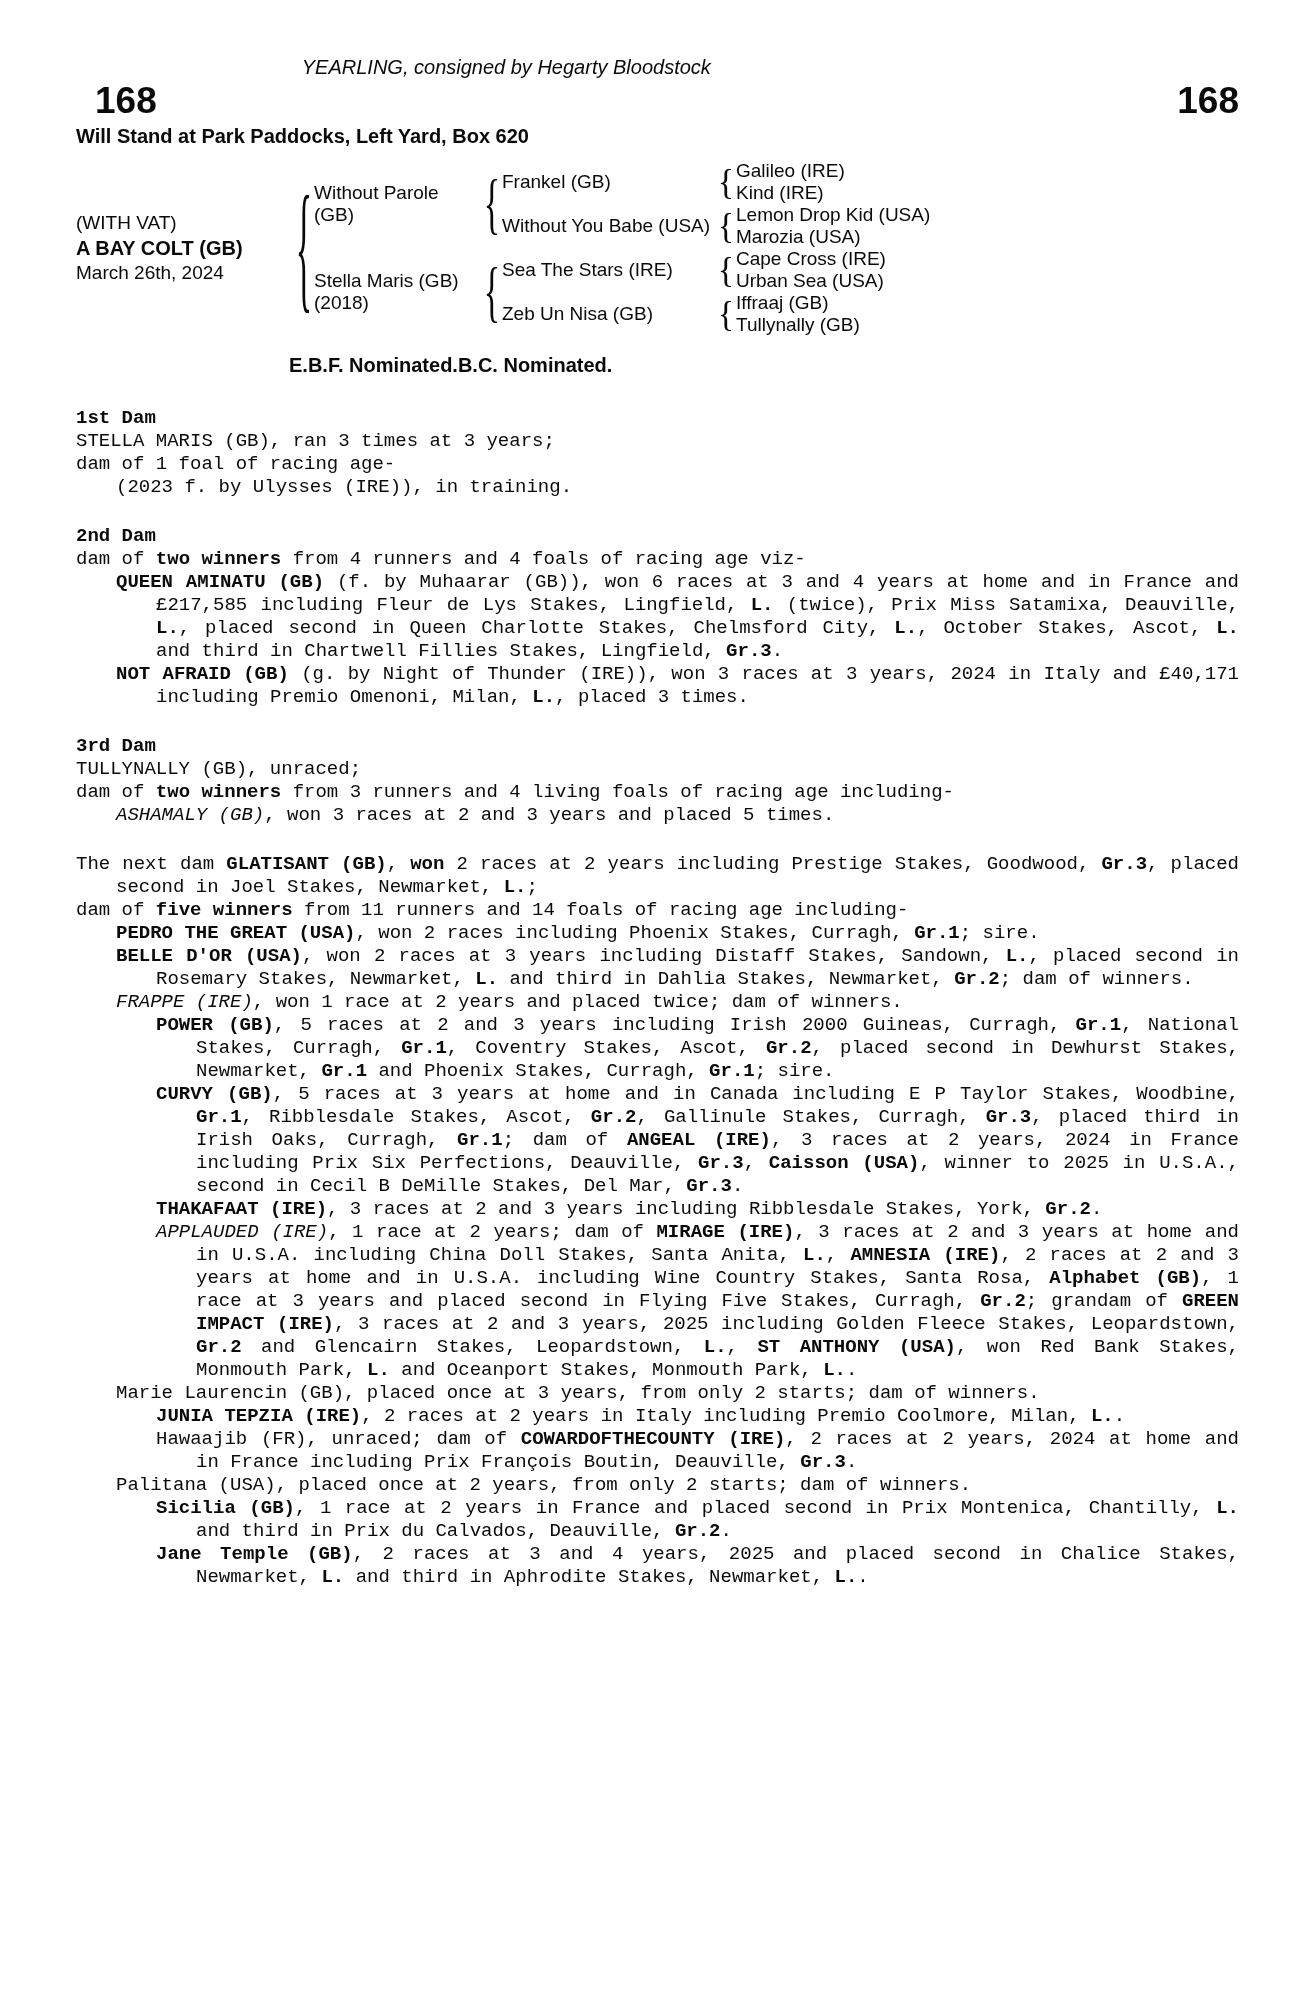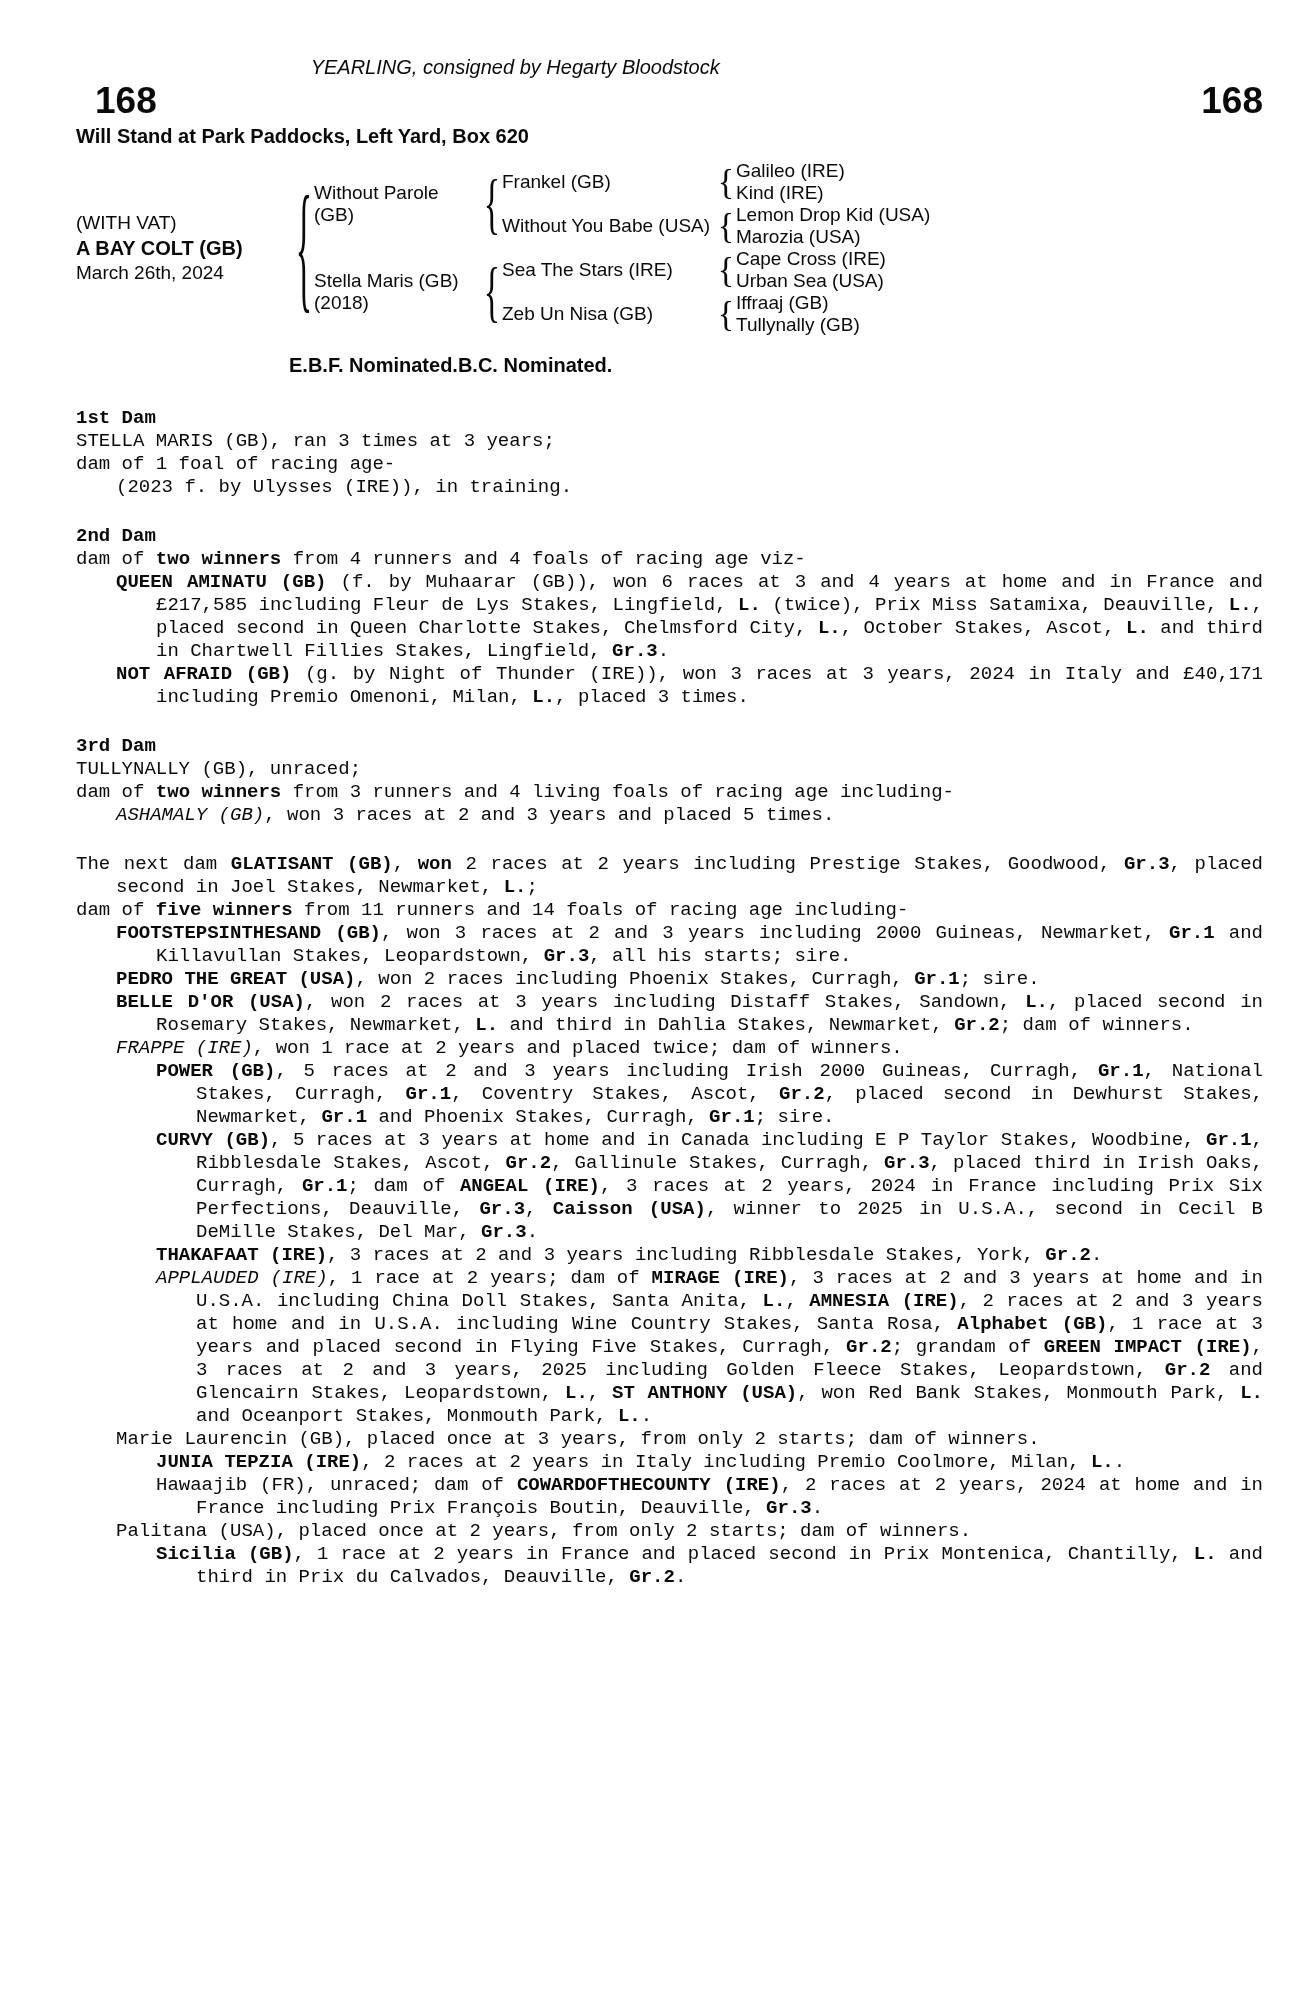--- a/index.html
+++ b/index.html
@@ -1,20 +1,20 @@
 <!DOCTYPE html>
 <html><head>
 <meta charset="utf-8">
 <style>
   html,body { margin:0; padding:0; background:#ffffff; }
   .page {
     box-sizing:border-box;
     width:1315px;
     min-height:2000px;
-    padding:56px 52px 40px 76px;
+    padding:56px 76px 40px 76px;
     background:#ffffff;
     color:#0a0a0a;
     font-family:"Liberation Sans", sans-serif;
     font-size:19px;
     line-height:23px;
   }
   .b { font-weight:bold; }
   .i { font-style:italic; }
 
   
@@ -181,29 +181,29 @@
       </div>
       <div class="section">
         <div class="sec-heading">3rd Dam</div>
         <p class="para indent-0"><span>TULLYNALLY (GB), unraced;</span></p>
         <p class="para indent-0"><span>dam of </span><span class="b">two winners</span><span> from 3 runners and 4 living foals of racing age including-</span></p>
         <p class="para indent-1"><span class="i">ASHAMALY (GB)</span><span>, won 3 races at 2 and 3 years and placed 5 times.</span></p>
       </div>
       <div class="section">
         <p class="para indent-0"><span>The next dam </span><span class="b">GLATISANT (GB)</span><span>, </span><span class="b">won</span><span> 2 races at 2 years including Prestige Stakes, Goodwood, </span><span class="b">Gr.3</span><span>, placed second in Joel Stakes, Newmarket, </span><span class="b">L.</span><span>;</span></p>
         <p class="para indent-0"><span>dam of </span><span class="b">five winners</span><span> from 11 runners and 14 foals of racing age including-</span></p>
-        <p class="para indent-1"><span class="b">FOOTSTEPSINTHESAND (GB)</span><span>, won 3 races at 2 and 3 years including 2000 Guineas, Newmarket, </span><span class="b">Gr.1</span><span> and Killavullan Stakes, Leopardstown, </span><span class="b">Gr.3</span><span>, all his starts; sire.</span></p>
         <p class="para indent-1"><span class="b">PEDRO THE GREAT (USA)</span><span>, won 2 races including Phoenix Stakes, Curragh, </span><span class="b">Gr.1</span><span>; sire.</span></p>
         <p class="para indent-1"><span class="b">BELLE D'OR (USA)</span><span>, won 2 races at 3 years including Distaff Stakes, Sandown, </span><span class="b">L.</span><span>, placed second in Rosemary Stakes, Newmarket, </span><span class="b">L.</span><span> and third in Dahlia Stakes, Newmarket, </span><span class="b">Gr.2</span><span>; dam of winners.</span></p>
         <p class="para indent-1"><span class="i">FRAPPE (IRE)</span><span>, won 1 race at 2 years and placed twice; dam of winners.</span></p>
         <p class="para indent-2"><span class="b">POWER (GB)</span><span>, 5 races at 2 and 3 years including Irish 2000 Guineas, Curragh, </span><span class="b">Gr.1</span><span>, National Stakes, Curragh, </span><span class="b">Gr.1</span><span>, Coventry Stakes, Ascot, </span><span class="b">Gr.2</span><span>, placed second in Dewhurst Stakes, Newmarket, </span><span class="b">Gr.1</span><span> and Phoenix Stakes, Curragh, </span><span class="b">Gr.1</span><span>; sire.</span></p>
         <p class="para indent-2"><span class="b">CURVY (GB)</span><span>, 5 races at 3 years at home and in Canada including E P Taylor Stakes, Woodbine, </span><span class="b">Gr.1</span><span>, Ribblesdale Stakes, Ascot, </span><span class="b">Gr.2</span><span>, Gallinule Stakes, Curragh, </span><span class="b">Gr.3</span><span>, placed third in Irish Oaks, Curragh, </span><span class="b">Gr.1</span><span>; dam of </span><span class="b">ANGEAL (IRE)</span><span>, 3 races at 2 years, 2024 in France including Prix Six Perfections, Deauville, </span><span class="b">Gr.3</span><span>, </span><span class="b">Caisson (USA)</span><span>, winner to 2025 in U.S.A., second in Cecil B DeMille Stakes, Del Mar, </span><span class="b">Gr.3</span><span>.</span></p>
         <p class="para indent-2"><span class="b">THAKAFAAT (IRE)</span><span>, 3 races at 2 and 3 years including Ribblesdale Stakes, York, </span><span class="b">Gr.2</span><span>.</span></p>
         <p class="para indent-2"><span class="i">APPLAUDED (IRE)</span><span>, 1 race at 2 years; dam of </span><span class="b">MIRAGE (IRE)</span><span>, 3 races at 2 and 3 years at home and in U.S.A. including China Doll Stakes, Santa Anita, </span><span class="b">L.</span><span>, </span><span class="b">AMNESIA (IRE)</span><span>, 2 races at 2 and 3 years at home and in U.S.A. including Wine Country Stakes, Santa Rosa, </span><span class="b">Alphabet (GB)</span><span>, 1 race at 3 years and placed second in Flying Five Stakes, Curragh, </span><span class="b">Gr.2</span><span>; grandam of </span><span class="b">GREEN IMPACT (IRE)</span><span>, 3 races at 2 and 3 years, 2025 including Golden Fleece Stakes, Leopardstown, </span><span class="b">Gr.2</span><span> and Glencairn Stakes, Leopardstown, </span><span class="b">L.</span><span>, </span><span class="b">ST ANTHONY (USA)</span><span>, won Red Bank Stakes, Monmouth Park, </span><span class="b">L.</span><span> and Oceanport Stakes, Monmouth Park, </span><span class="b">L.</span><span>.</span></p>
         <p class="para indent-1"><span>Marie Laurencin (GB), placed once at 3 years, from only 2 starts; dam of winners.</span></p>
         <p class="para indent-2"><span class="b">JUNIA TEPZIA (IRE)</span><span>, 2 races at 2 years in Italy including Premio Coolmore, Milan, </span><span class="b">L.</span><span>.</span></p>
         <p class="para indent-2"><span>Hawaajib (FR), unraced; dam of </span><span class="b">COWARDOFTHECOUNTY (IRE)</span><span>, 2 races at 2 years, 2024 at home and in France including Prix François Boutin, Deauville, </span><span class="b">Gr.3</span><span>.</span></p>
         <p class="para indent-1"><span>Palitana (USA), placed once at 2 years, from only 2 starts; dam of winners.</span></p>
         <p class="para indent-2"><span class="b">Sicilia (GB)</span><span>, 1 race at 2 years in France and placed second in Prix Montenica, Chantilly, </span><span class="b">L.</span><span> and third in Prix du Calvados, Deauville, </span><span class="b">Gr.2</span><span>.</span></p>
+        <p class="para indent-2"><span class="b">Jane Temple (GB)</span><span>, 2 races at 3 and 4 years, 2025 and placed second in Chalice Stakes, Newmarket, </span><span class="b">L.</span><span> and third in Aphrodite Stakes, Newmarket, </span><span class="b">L.</span><span>.</span></p>
       </div>
     </div>
 
 </div>
 
 </body></html>

